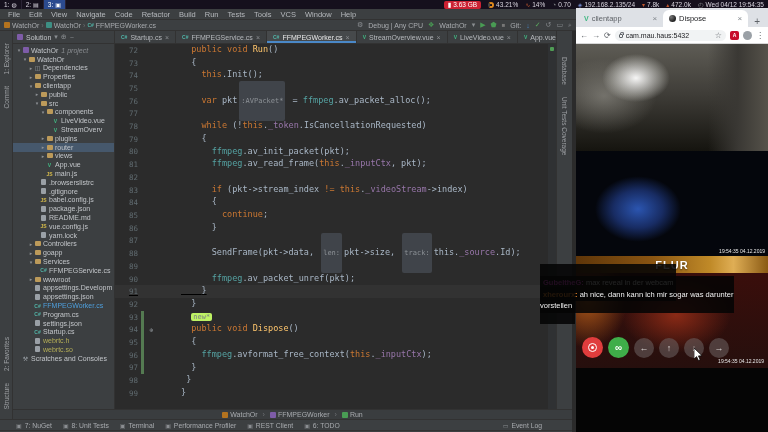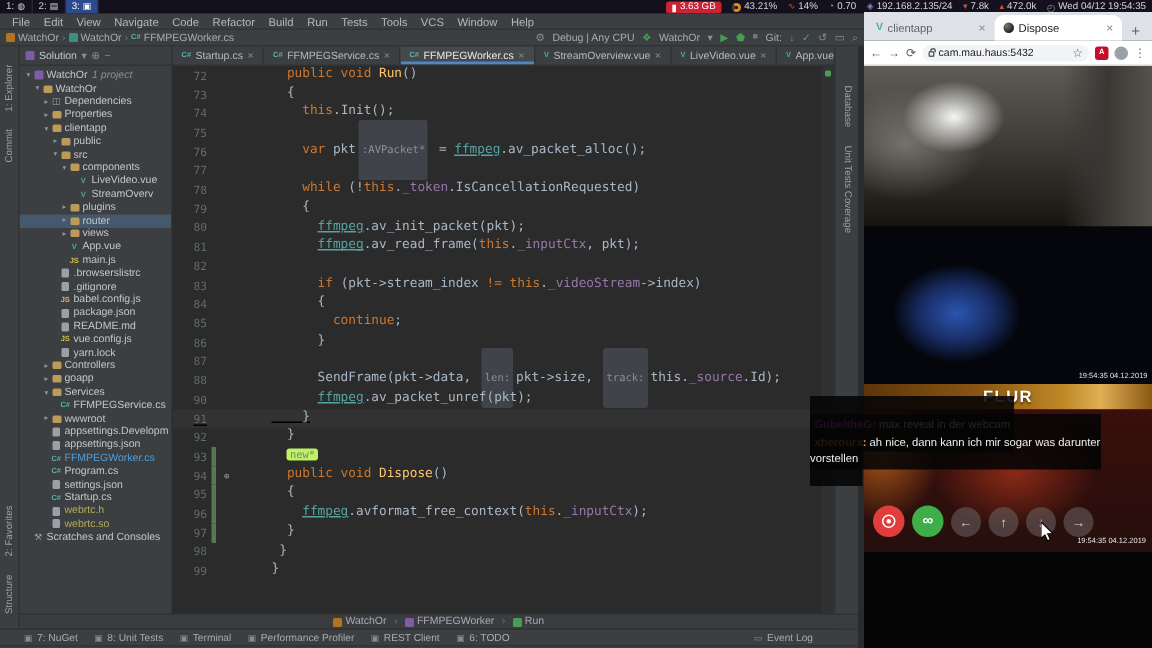--- a/index.html
+++ b/index.html
@@ -73,21 +73,21 @@
   
   .editor { position:absolute; left:115px; top:35px; width:433px; height:365px; background:#2b2b2b; overflow:hidden;
             font-family:"DejaVu Sans Mono","Liberation Mono",monospace; }
   .erow { display:flex; height:12.71px; align-items:flex-start; position:relative; }
   .erow.hl { background:#323232;text-decoration:underline; }
   .gut { width:30px; flex:none; text-align:right; padding-right:7px; color:#606b70; font-size:7.5px; position:relative; height:100%;
          display:flex; align-items:center; justify-content:flex-end; }
   .gut .vcs { position:absolute; right:1px; top:0; width:3px; height:100%; background:#547a51; }
   .gut .gico { position:absolute; right:-8px; color:#9aa0a6; font-size:6px; }
   .codeln { font-size:8.5px; color:#a9b7c6; white-space:pre;margin-left:36px; }
-  .tk-kw { color:#cc7832; } .tk-decl { color:#ffc66d; } .tk-cls { color:#55a3a3;text-decoration:underline; } .tk-fld { color:#9876aa; }
+  .tk-kw { color:#cc7832; } .tk-decl { color:#ffc66d; } .tk-cls { color:#55a3a3; } .tk-fld { color:#9876aa; }
   .tk-hint { background:#40444a; color:#8c9196; font-size:7px; border-radius:2px; padding:16px 2px; margin:0 2px; }
   .tk-inlay { color:#7a7e83; background:#bef264; font-size:7px; border-radius:2px; padding:0 2px; }
   .estripe { position:absolute; left:548px; top:35px; width:8px; height:365px; background:#2f3133; }
   .estripe .ok { position:absolute; left:2px; top:3px; width:4px; height:4px; background:#4f9c55; border-radius:1px; }
 
   
   .bcrumbs { position:absolute; left:13px; top:400px; width:559px; height:10px; background:#3a3d3f; border-top:1px solid #323232;
              display:flex; align-items:center; justify-content:center; gap:3px; font-size:7px; color:#a8abaf; }
   .btoolbar { position:absolute; left:0; top:410px; width:572px; height:11px; background:#3c3f41; border-top:1px solid #323232;
               display:flex; align-items:center; gap:11px; padding-left:16px; font-size:6.8px; color:#a8abaf; }
@@ -607,20 +607,24 @@
         </div>
         <div class="erow">
           <span class="gut">87</span>
           <span class="codeln"></span>
         </div>
         <div class="erow">
           <span class="gut">88</span>
           <span class="codeln">      <span>SendFrame(pkt-&gt;data, </span><span class="tk-hint">len:</span><span>pkt-&gt;size, </span><span class="tk-hint">track:</span><span>this.</span><span class="tk-fld">_source</span><span>.Id);</span></span>
         </div>
         <div class="erow">
+          <span class="gut">89</span>
+          <span class="codeln"></span>
+        </div>
+        <div class="erow">
           <span class="gut">90</span>
           <span class="codeln">      <span class="tk-cls">ffmpeg</span><span>.av_packet_unref(pkt);</span></span>
         </div>
         <div class="erow hl">
           <span class="gut">91</span>
           <span class="codeln">    <span>}</span></span>
         </div>
         <div class="erow">
           <span class="gut">92</span>
           <span class="codeln">  <span>}</span></span>

